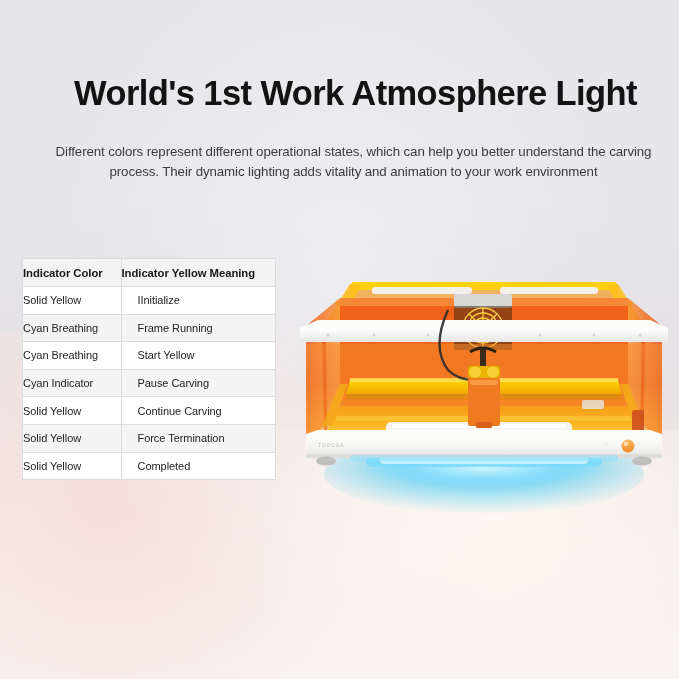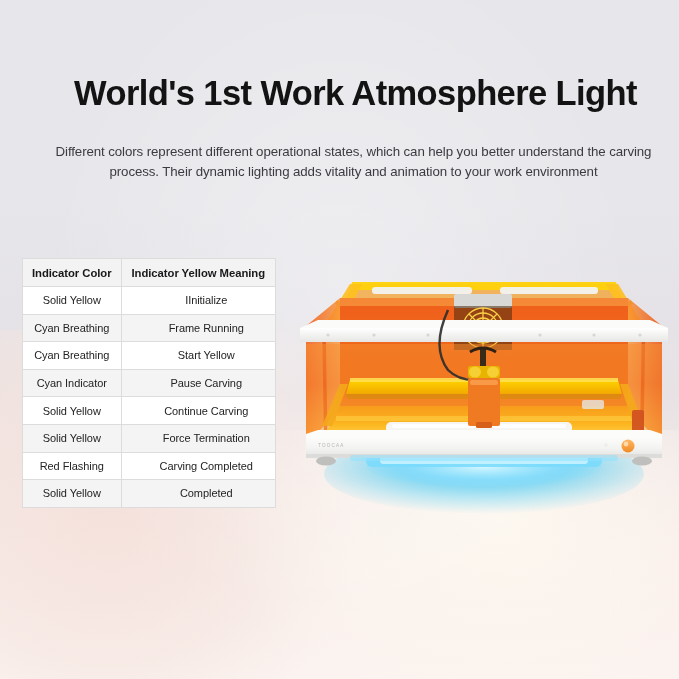--- a/index.html
+++ b/index.html
@@ -55,21 +55,21 @@
   
   #indicator-table{
     position:absolute;left:22px;top:258px;width:254px;
     border-collapse:collapse;
     background:#ffffff;
     box-shadow:0 0 0 1px rgba(0,0,0,0.0);
     font-size:11px;
   }
   #indicator-table th,#indicator-table td{
     border:1px solid #dcdcdc;
-    text-align:center;
+    text-align:left;
     color:#232326;
     padding:0;
     height:26.6px;
     vertical-align:middle;
     letter-spacing:-0.05px;
   }
   #indicator-table th{
     font-size:11.3px;font-weight:bold;background:#f3f3f3;color:#19191c;
     height:27px;
   }
@@ -127,24 +127,20 @@
       <td class="col-color">Cyan Indicator</td>
       <td class="col-meaning">Pause Carving</td>
     </tr>
     <tr>
       <td class="col-color">Solid Yellow</td>
       <td class="col-meaning">Continue Carving</td>
     </tr>
     <tr>
       <td class="col-color">Solid Yellow</td>
       <td class="col-meaning">Force Termination</td>
-    </tr>
-    <tr>
-      <td class="col-color">Red Flashing</td>
-      <td class="col-meaning">Carving Completed</td>
     </tr>
     <tr>
       <td class="col-color">Solid Yellow</td>
       <td class="col-meaning">Completed</td>
     </tr>
   </tbody>
 </table>
 
 <div id="machine">
 <svg width="392" height="262" viewBox="0 0 392 262" xmlns="http://www.w3.org/2000/svg">

